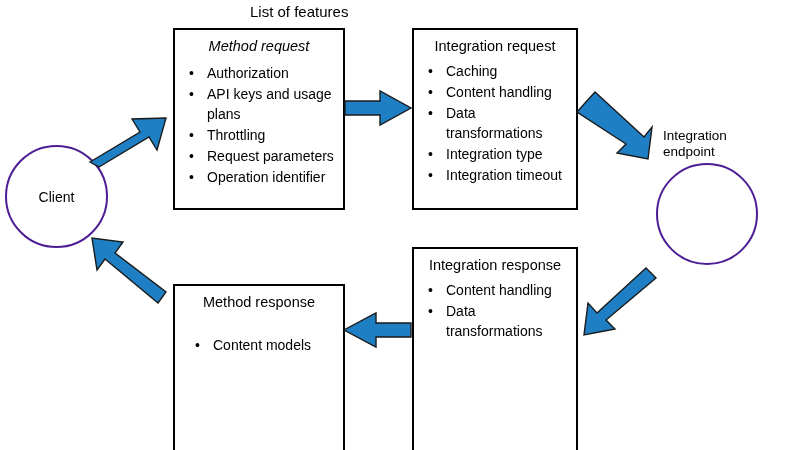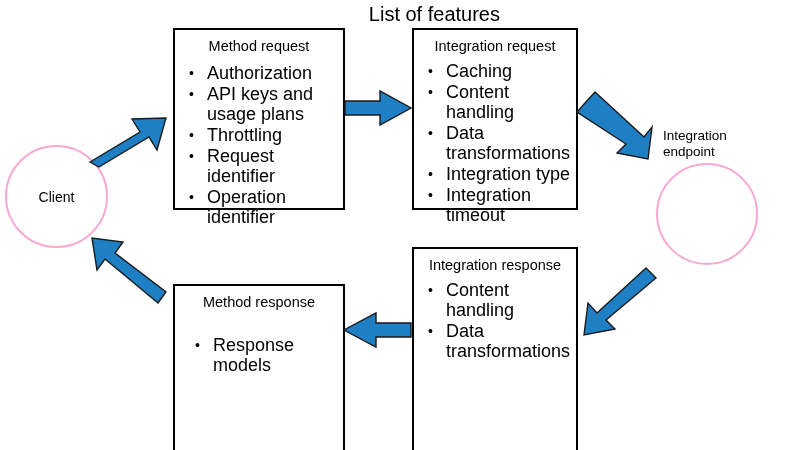--- a/index.html
+++ b/index.html
@@ -15,22 +15,22 @@
     font-family: "Liberation Sans", sans-serif;
     overflow: hidden;
   }
 
   
   .diagram-title {
     position: absolute;
     left: 250px;
     top: 3px;
     width: 250px;
-    text-align: right;
-    font-size: 20px;
+    text-align: left;
+    font-size: 15px;
     color: #000000;
     white-space: nowrap;
   }
 
   
   .node-box {
     position: absolute;
     box-sizing: border-box;
     border: 2px solid #000000;
     background: #ffffff;
@@ -45,58 +45,58 @@
     white-space: nowrap;
   }
   .bullet-list {
     position: absolute;
     margin: 0;
     padding: 0;
     list-style: none;
   }
   .bullet-list li {
     position: relative;
-    font-size: 18px;
+    font-size: 14px;
     line-height: 20px;
     color: #000000;
     padding-left: 20px;
     margin-bottom: 1px;
   }
   .bullet-list li::before {
     content: "\2022";
     position: absolute;
     left: 2px;
     top: 0;
     font-size: 14px;
     line-height: 20px;
     color: #000000;
   }
 
   
   #box-method-request   { left: 173px; top: 28px;  width: 172px; height: 182px; }
-  #box-method-request .box-title  { top: 8px; }
+  #box-method-request .box-title  { top: 8px; font-style: italic; }
   #box-method-request .bullet-list{ left: 12px; top: 33px; width: 150px; }
 
   #box-integration-request { left: 412px; top: 28px; width: 166px; height: 182px; padding-left: 20px; }
   #box-integration-request .box-title   { top: 8px; }
   #box-integration-request .bullet-list { left: 12px; top: 31px; width: 148px; }
 
   #box-method-response { left: 173px; top: 237px; width: 172px; height: 187px; margin-top: 47px; }
   #box-method-response .box-title   { top: 8px; }
   #box-method-response .bullet-list { left: 18px; top: 49px; width: 148px; }
 
   #box-integration-response { left: 412px; top: 247px; width: 166px; height: 241px; }
   #box-integration-response .box-title   { top: 8px; }
   #box-integration-response .bullet-list { left: 12px; top: 31px; width: 148px; }
 
   
   .node-circle {
     position: absolute;
     box-sizing: border-box;
-    border: 2px solid #f9a8d4;
+    border: 2px solid #4c1d95;
     border-radius: 50%;
     background: #ffffff;
     display: flex;
     align-items: center;
     justify-content: center;
   }
   .circle-label-inside {
     font-size: 14px;
     color: #000000;
   }
@@ -134,40 +134,40 @@
   <div class="node-circle" id="circle-client">
     <span class="circle-label-inside">Client</span>
   </div>
 
   <div class="node-box" id="box-method-request">
     <div class="box-title">Method request</div>
     <ul class="bullet-list">
       <li>Authorization</li>
       <li>API keys and usage plans</li>
       <li>Throttling</li>
-      <li>Request identifier</li>
+      <li>Request parameters</li>
       <li>Operation identifier</li>
     </ul>
   </div>
 
   <div class="node-box" id="box-integration-request">
     <div class="box-title">Integration request</div>
     <ul class="bullet-list">
       <li>Caching</li>
       <li>Content handling</li>
       <li>Data transformations</li>
       <li>Integration type</li>
       <li>Integration timeout</li>
     </ul>
   </div>
 
   <div class="node-box" id="box-method-response">
     <div class="box-title">Method response</div>
     <ul class="bullet-list">
-      <li>Response models</li>
+      <li>Content models</li>
     </ul>
   </div>
 
   <div class="node-box" id="box-integration-response">
     <div class="box-title">Integration response</div>
     <ul class="bullet-list">
       <li>Content handling</li>
       <li>Data transformations</li>
     </ul>
   </div>

